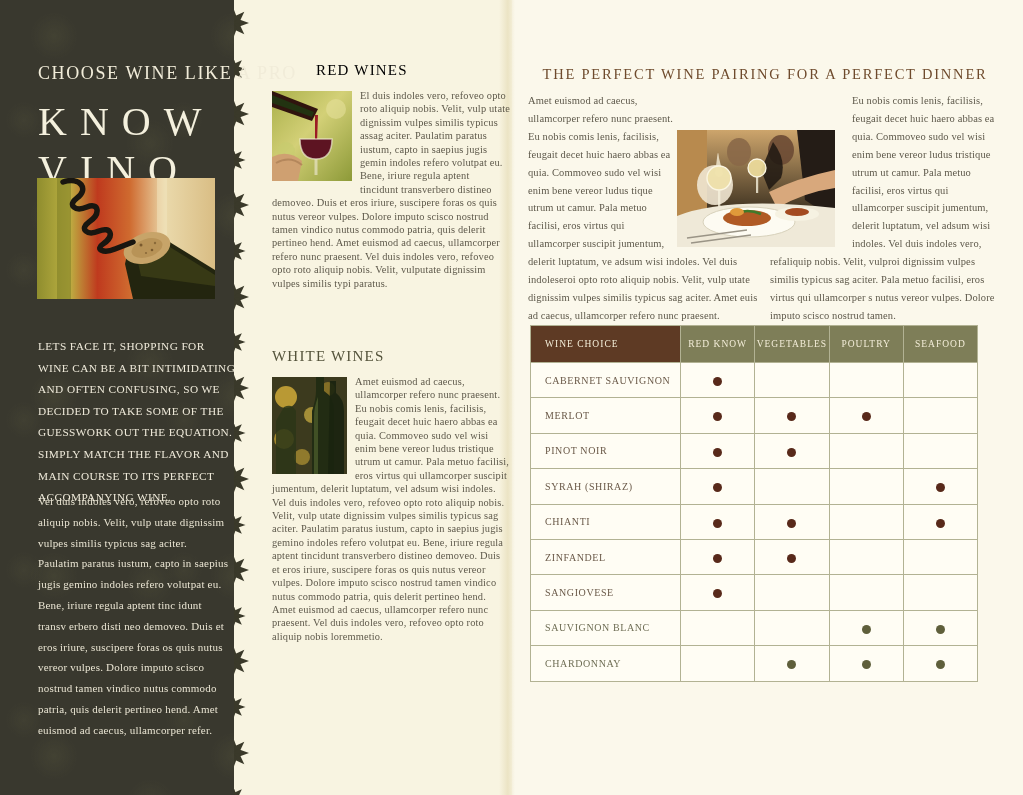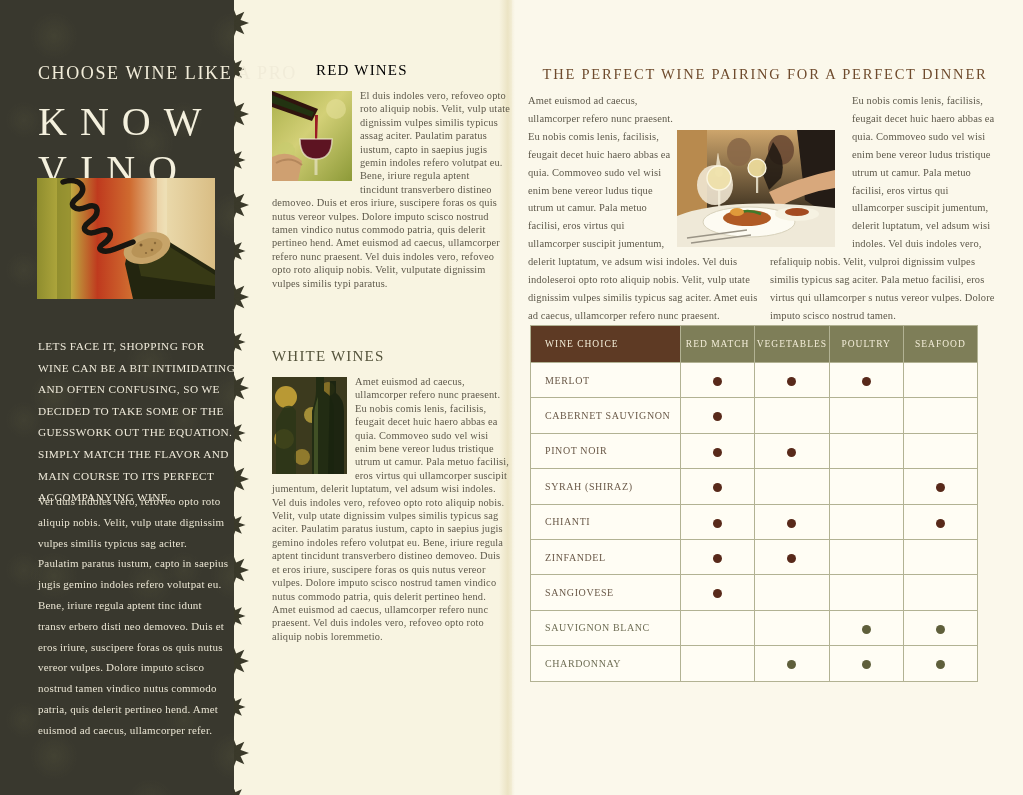--- a/index.html
+++ b/index.html
@@ -489,39 +489,39 @@
       <ellipse cx="120" cy="84" rx="22" ry="7" fill="#f6f2e2"></ellipse>
       <ellipse cx="120" cy="82" rx="12" ry="4" fill="#a34a20"></ellipse>
       <path d="M10 108 L70 100 M14 113 L74 105" stroke="#9a9486" stroke-width="1.6"></path>
     </svg>
   </div>
 
   <table class="pair-table">
     <thead>
       <tr>
         <th class="wine-col" style="width:150px">WINE CHOICE</th>
-        <th>RED MATCH</th>
+        <th>RED KNOW</th>
         <th>VEGETABLES</th>
         <th>POULTRY</th>
         <th>SEAFOOD</th>
       </tr>
     </thead>
     <tbody>
         <tr>
+    <td class="wine-name red">CABERNET SAUVIGNON</td>
+    <td><span class="dot red"></span></td>
+    <td></td>
+    <td></td>
+    <td></td>
+  </tr>
+        <tr>
     <td class="wine-name red">MERLOT</td>
     <td><span class="dot red"></span></td>
     <td><span class="dot red"></span></td>
     <td><span class="dot red"></span></td>
-    <td></td>
-  </tr>
-        <tr>
-    <td class="wine-name red">CABERNET SAUVIGNON</td>
-    <td><span class="dot red"></span></td>
-    <td></td>
-    <td></td>
     <td></td>
   </tr>
         <tr>
     <td class="wine-name red">PINOT NOIR</td>
     <td><span class="dot red"></span></td>
     <td><span class="dot red"></span></td>
     <td></td>
     <td></td>
   </tr>
         <tr>

